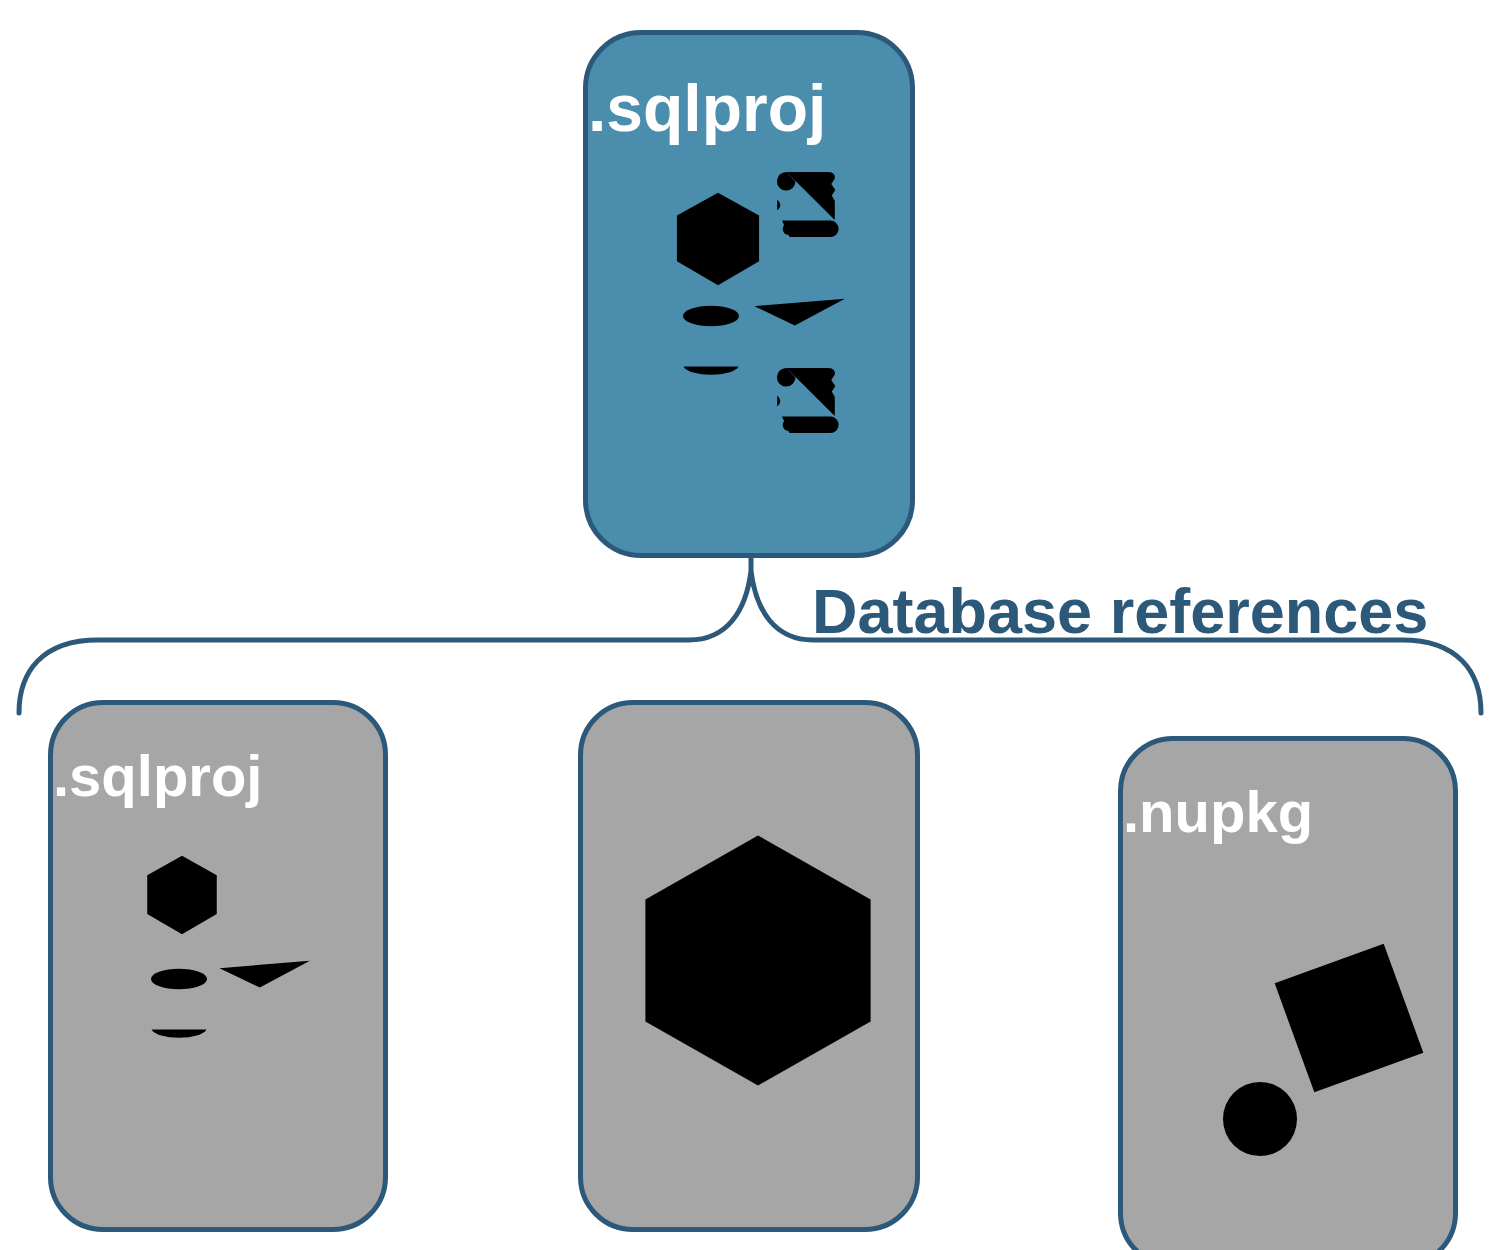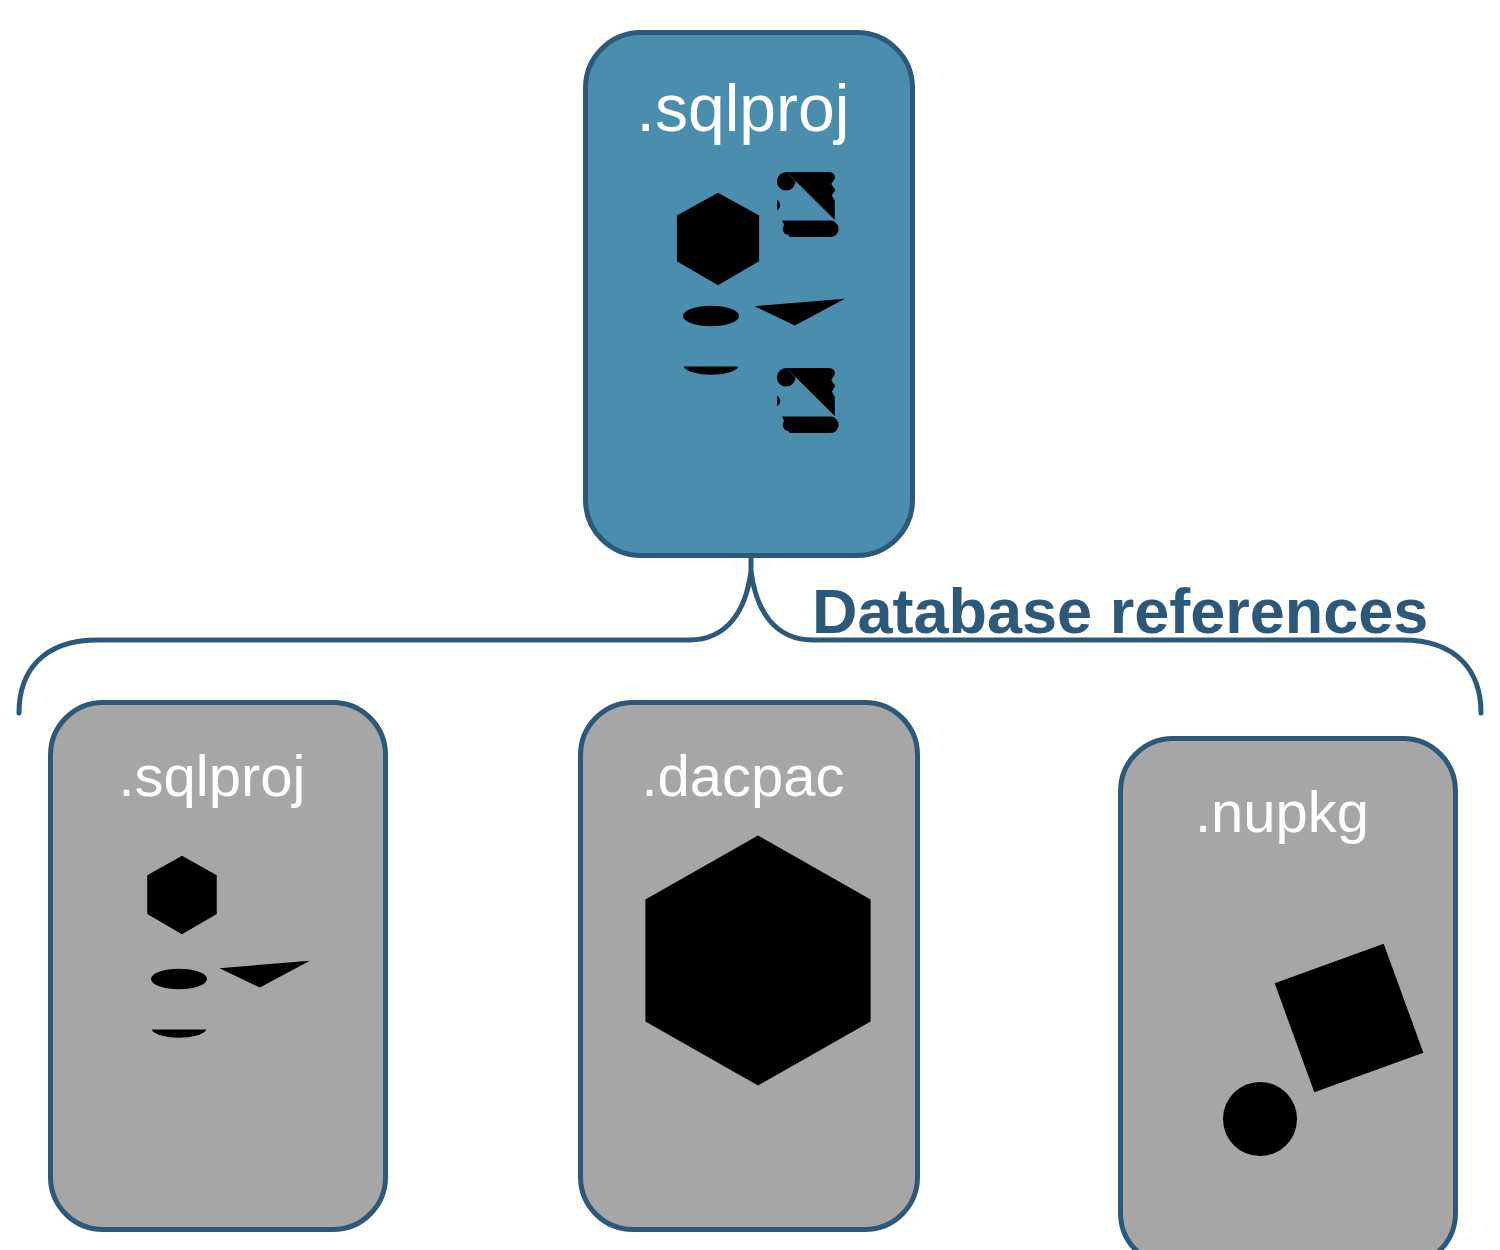--- a/index.html
+++ b/index.html
@@ -18,22 +18,22 @@
   .node{
     position:absolute;box-sizing:border-box;
     border:5px solid var(--outline);border-radius:58px;
   }
   .node.root{left:583px;top:30px;width:332px;height:528px;background:var(--root-fill);}
   .node.child{top:700px;width:340px;height:532px;background:var(--child-fill);border-radius:55px;}
   .node.child.c1{left:48px;}
   .node.child.c2{left:578px;width:342px;}
   .node.child.c3{left:1118px;margin-top:36px;}
   .node-label{
-    position:absolute;left:0;right:12px;text-align:center;
-    color:var(--label-text);font-weight:400;line-height:1;
+    position:absolute;left:0;right:12px;
+    color:var(--label-text);font-weight:700;line-height:1;
     letter-spacing:0px;
   }
   .node.root .node-label{top:40px;font-size:66px;}
   .node.child .node-label{top:42px;font-size:58px;}
   .brace-svg{position:absolute;left:0;top:0;}
   .brace-path{fill:none;stroke:var(--outline);stroke-width:5;stroke-linecap:round;}
   .connector-label{
     position:absolute;left:812px;top:580px;width:480px;
     color:var(--outline);font-size:63px;font-weight:700;line-height:1;
     white-space:nowrap;
@@ -125,21 +125,20 @@
       </svg>
     <svg class="icon" style="left:160px;top:193px" width="102" height="93">
         <use href="#sym-pyramid"></use>
       </svg>
     <svg class="icon" style="left:93px;top:261px" width="66" height="76">
         <use href="#sym-cylinder"></use>
       </svg>
   </div>
 
   <div class="node child c2">
-    <div class="node-label">.dacpac</div>
     <svg class="icon" style="left:50px;top:120px" width="250" height="275">
         <use href="#sym-package"></use>
       </svg>
   </div>
 
   <div class="node child c3">
     <div class="node-label">.nupkg</div>
     <svg class="icon" style="left:47px;top:145px" width="260" height="280">
         <use href="#sym-handtruck"></use>
       </svg>

